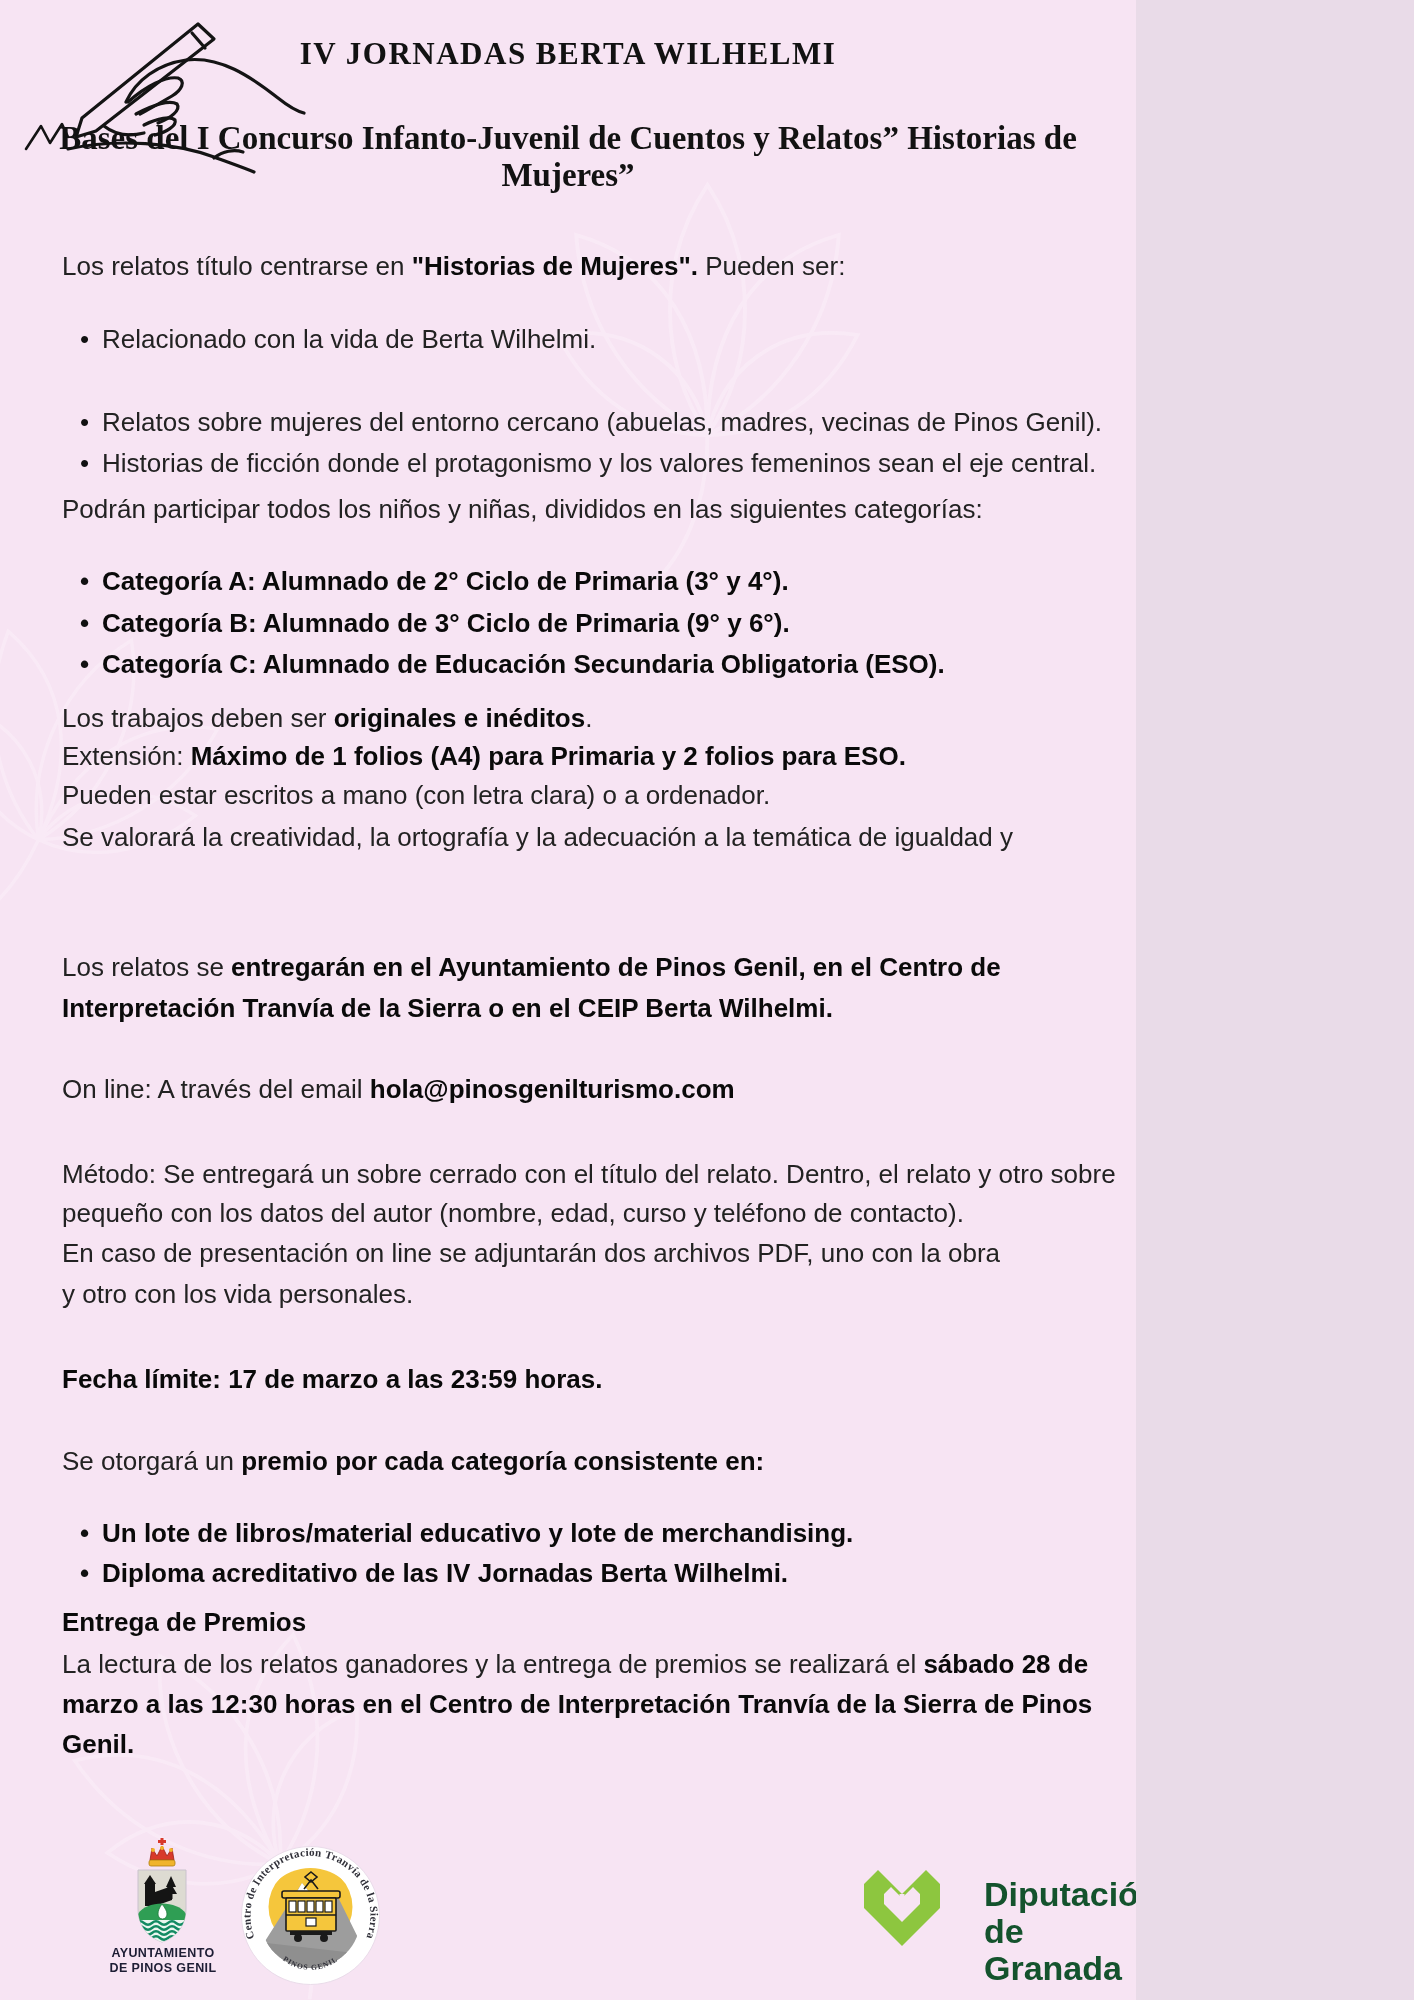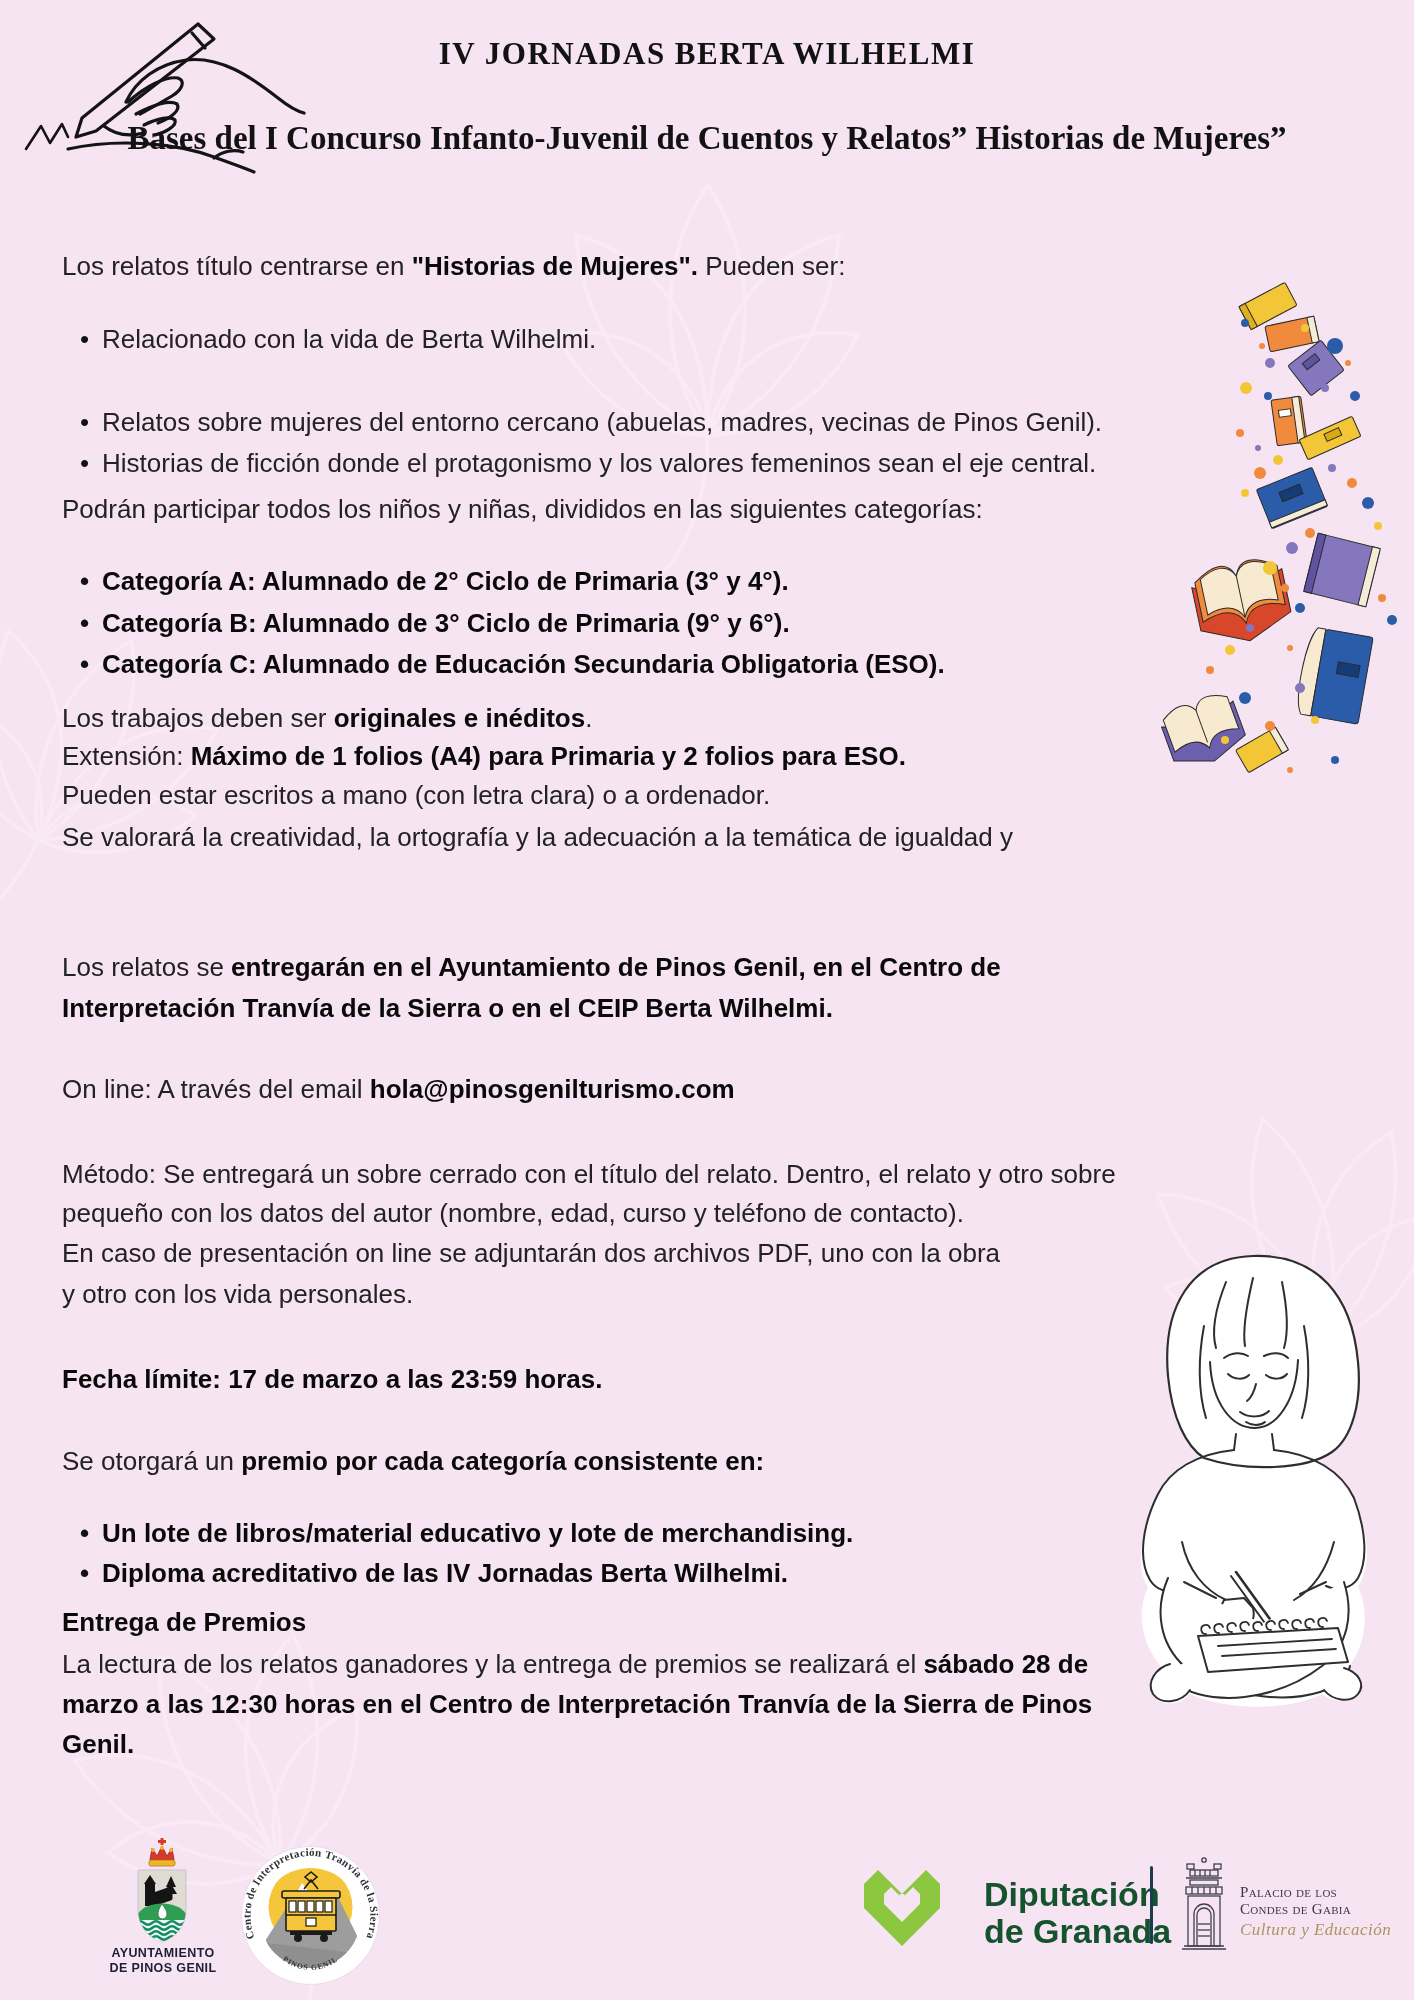--- a/index.html
+++ b/index.html
@@ -1,16 +1,16 @@
 <!DOCTYPE html>
 <html><head>
 <meta charset="utf-8">
 <style>
   html,body{margin:0;padding:0;background:#e9dbe8;}
-  .poster{position:relative;width:1414px;height:2000px;background:#f7e4f3;overflow:hidden;
+  .poster{position:relative;width:1136px;height:2000px;background:#f7e4f3;overflow:hidden;
           font-family:"Liberation Sans",sans-serif;color:#1e1e1e;}
   .faint{position:absolute;opacity:.45;pointer-events:none;}
   .title{position:absolute;left:0;top:36px;width:100%;text-align:center;
          font-family:"Liberation Serif",serif;font-weight:700;font-size:31px;
          letter-spacing:1.5px;color:#121212;}
   .subtitle{position:absolute;left:0;top:120px;width:100%;text-align:center;
          font-family:"Liberation Serif",serif;font-weight:700;font-size:33px;color:#121212;}
   .line{position:absolute;left:62px;white-space:nowrap;font-size:26px;line-height:40px;color:#222;}
   .line .bseg{font-weight:700;color:#0a0a0a;}
   .bullet{left:80px;margin-top:31px;}

